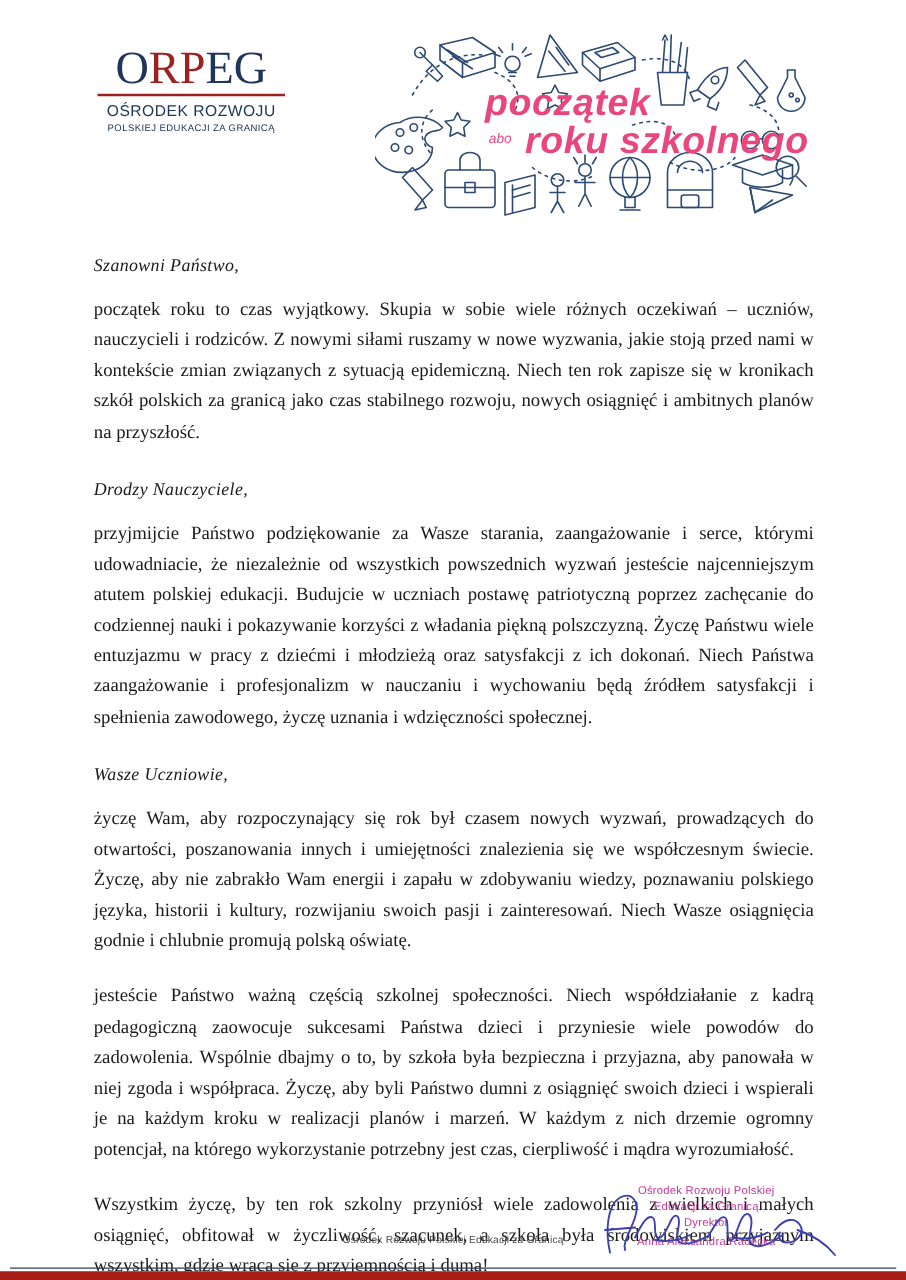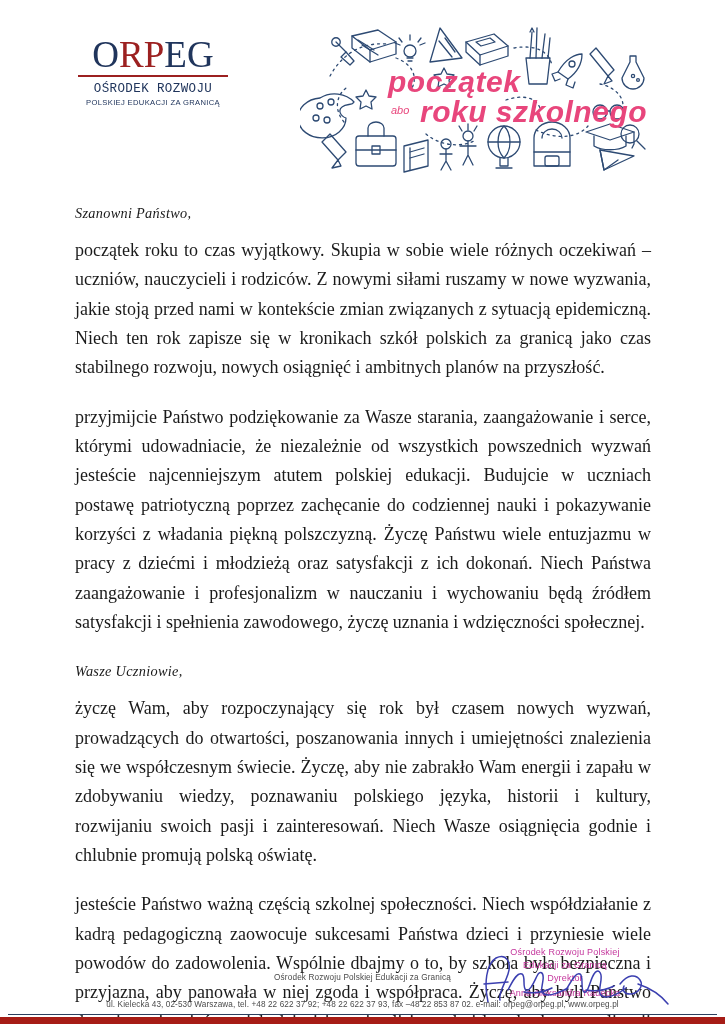--- a/index.html
+++ b/index.html
@@ -39,21 +39,21 @@
   }
   .logo-wordmark .o-blue { color: #20355c; }
   .logo-wordmark .rp-red { color: #9c2020; }
   .logo-wordmark .eg-blue { color: #20355c; }
   .logo-rule {
     height: 2px;
     background: #9c2020;
     margin: 2px 0 5px 0;
   }
   .logo-sub1 {
-    font-family: Liberation Mono, monospace;
+    font-family: Liberation Sans, sans-serif;
     font-size: 12.5px;
     color: #20355c;
     letter-spacing: .4px;
     line-height: 1.15;
     white-space: nowrap;
   }
   .logo-sub2 {
     font-family: "Liberation Sans", "DejaVu Sans", sans-serif;
     font-size: 7.6px;
     color: #20355c;
@@ -86,21 +86,21 @@
     width: 576px;
   }
   .salutation {
     font-style: italic;
     font-size: 14.3px;
     margin: 0 0 14px 0;
     letter-spacing: .3px;
   }
   p.body {
     margin: 0 0 20px 0;
-    font-size: 18px;
+    font-size: 15px;
     line-height: 1.63;
     text-align: justify;
     text-justify: inter-word;
   }
   p.body.last { margin-bottom: 0; }
   .gap-before { margin-top: 26px; }
 
   
   .sig-area {
     position: absolute;
@@ -340,20 +340,21 @@
       </svg>
     </div>
   </div>
 
 
   <div class="content">
 
     <div class="salutation">Szanowni Państwo,</div>
     <p class="body">początek roku to czas wyjątkowy. Skupia w sobie wiele różnych oczekiwań – uczniów, nauczycieli i rodziców. Z nowymi siłami ruszamy w nowe wyzwania, jakie stoją przed nami w kontekście zmian związanych z sytuacją epidemiczną. Niech ten rok zapisze się w kronikach szkół polskich za granicą jako czas stabilnego rozwoju, nowych osiągnięć i ambitnych planów na przyszłość.</p>
 
+    <div class="salutation gap-before">Drodzy Nauczyciele,</div>
     <p class="body">przyjmijcie Państwo podziękowanie za Wasze starania, zaangażowanie i serce, którymi udowadniacie, że niezależnie od wszystkich powszednich wyzwań jesteście najcenniejszym atutem polskiej edukacji. Budujcie w uczniach postawę patriotyczną poprzez zachęcanie do codziennej nauki i pokazywanie korzyści z władania piękną polszczyzną. Życzę Państwu wiele entuzjazmu w pracy z dziećmi i młodzieżą oraz satysfakcji z ich dokonań. Niech Państwa zaangażowanie i profesjonalizm w nauczaniu i wychowaniu będą źródłem satysfakcji i spełnienia zawodowego, życzę uznania i wdzięczności społecznej.</p>
 
     <div class="salutation gap-before">Wasze Uczniowie,</div>
     <p class="body">życzę Wam, aby rozpoczynający się rok był czasem nowych wyzwań, prowadzących do otwartości, poszanowania innych i umiejętności znalezienia się we współczesnym świecie. Życzę, aby nie zabrakło Wam energii i zapału w zdobywaniu wiedzy, poznawaniu polskiego języka, historii i kultury, rozwijaniu swoich pasji i zainteresowań. Niech Wasze osiągnięcia godnie i chlubnie promują polską oświatę.</p>
 
     <p class="body">jesteście Państwo ważną częścią szkolnej społeczności. Niech współdziałanie z kadrą pedagogiczną zaowocuje sukcesami Państwa dzieci i przyniesie wiele powodów do zadowolenia. Wspólnie dbajmy o to, by szkoła była bezpieczna i przyjazna, aby panowała w niej zgoda i współpraca. Życzę, aby byli Państwo dumni z osiągnięć swoich dzieci i wspierali je na każdym kroku w realizacji planów i marzeń. W każdym z nich drzemie ogromny potencjał, na którego wykorzystanie potrzebny jest czas, cierpliwość i mądra wyrozumiałość.</p>
 
     <p class="body last gap-before">Wszystkim życzę, by ten rok szkolny przyniósł wiele zadowolenia z wielkich i małych osiągnięć, obfitował w życzliwość, szacunek, a szkoła była środowiskiem przyjaznym wszystkim, gdzie wraca się z przyjemnością i dumą!</p>
   </div>
 
@@ -375,18 +376,17 @@
           <path d="M126 40 C136 42 146 40 154 36"></path>
           <path d="M160 34 C168 24 176 24 180 30 C184 36 178 44 170 44 C164 44 162 40 164 36"></path>
           <path d="M178 34 C190 38 200 44 208 54"></path>
         </g>
       </svg>
     </div>
   </div>
 
   <div class="footer">
     <div class="footer-line1">Ośrodek Rozwoju Polskiej Edukacji za Granicą</div>
-    <div class="footer-line2">ul. Kielecka 43, 02-530 Warszawa, tel. +48 22 622 37 92; +48 22 622 37 93, fax –48 22 853 87 02. e-mail: orpeg@orpeg.pl, www.orpeg.pl</div>
     <div class="rule-navy"></div>
     <div class="rule-red"></div>
   </div>
 
 </div>
 
 </body></html>

